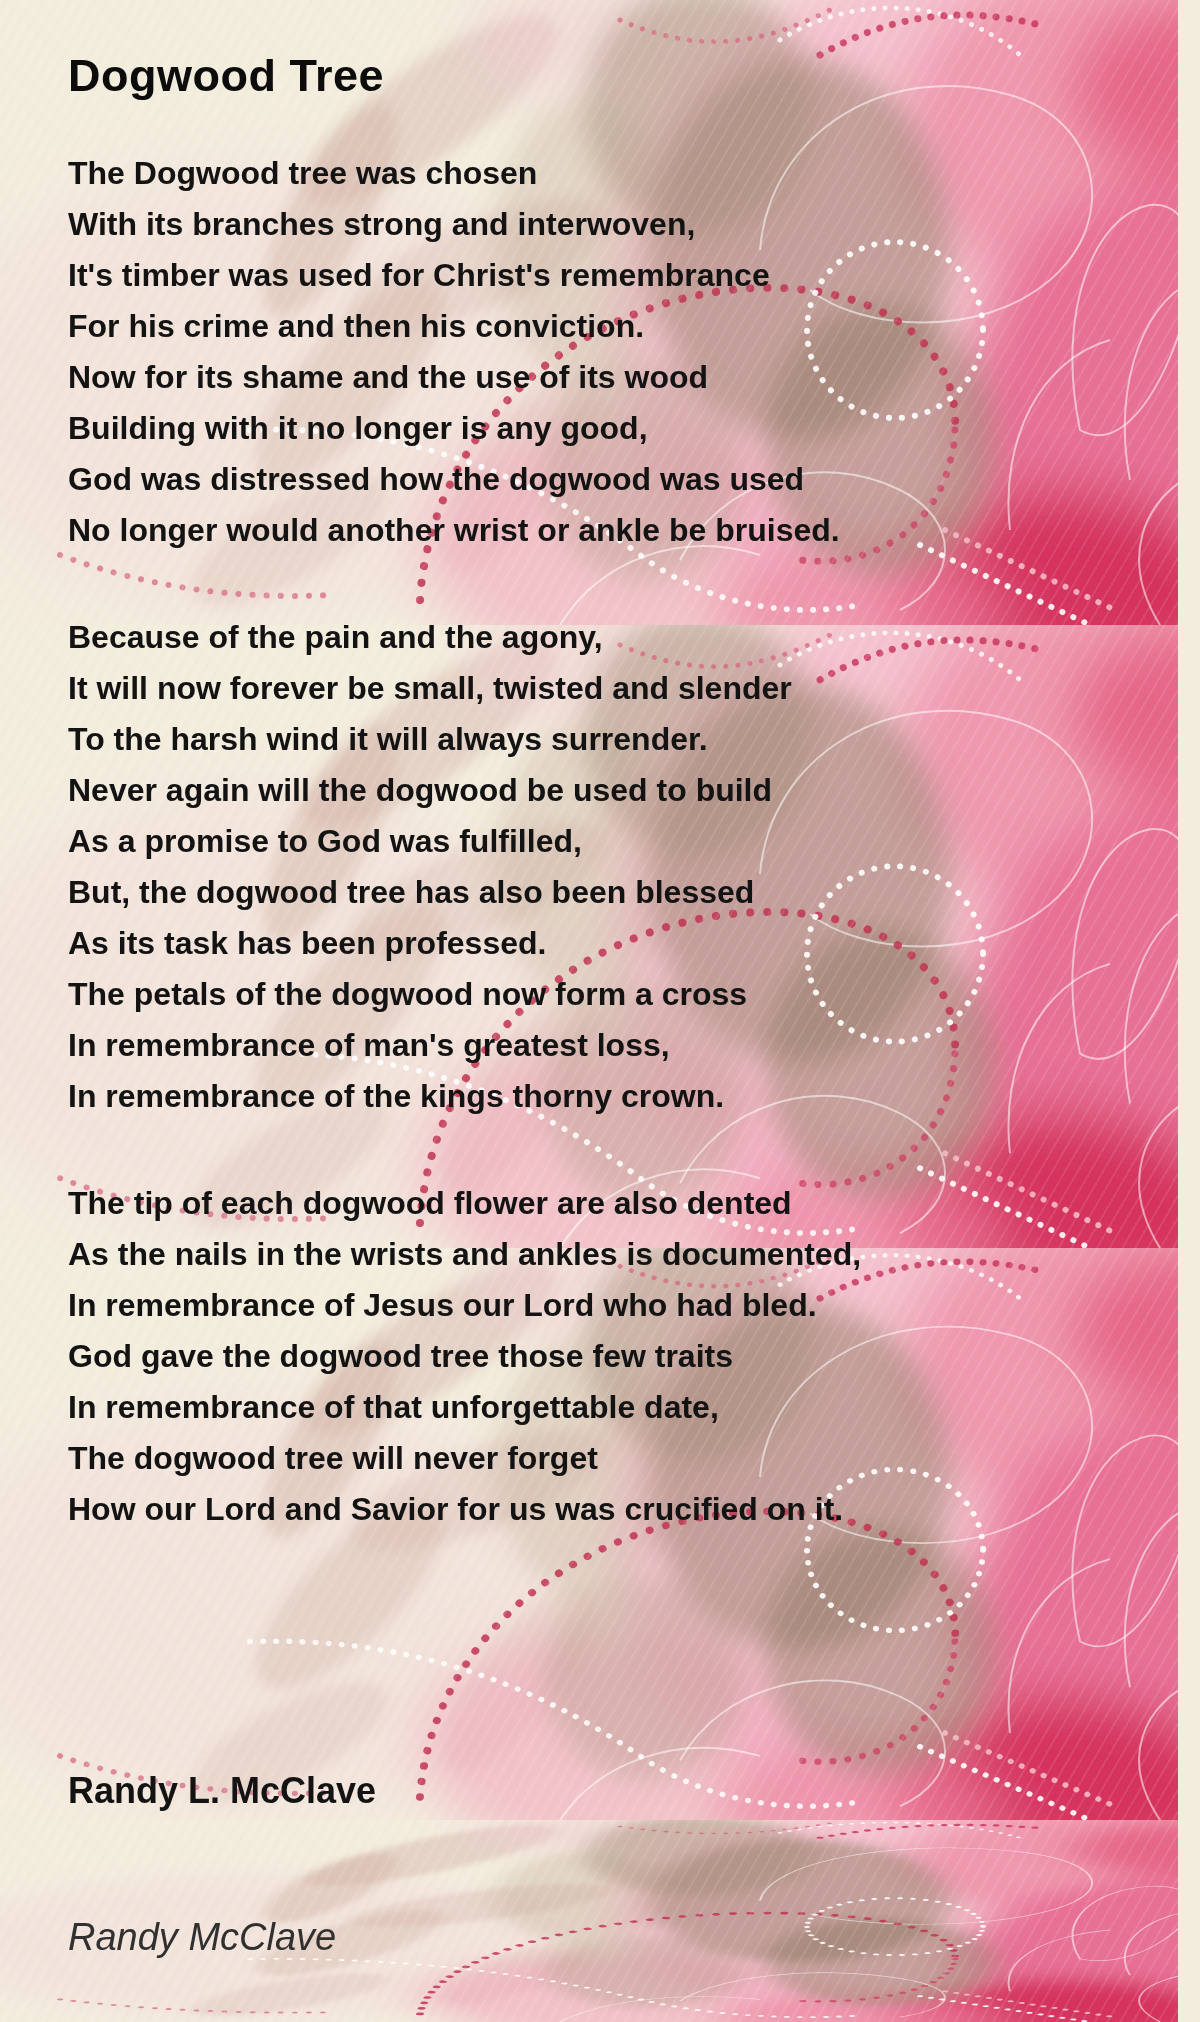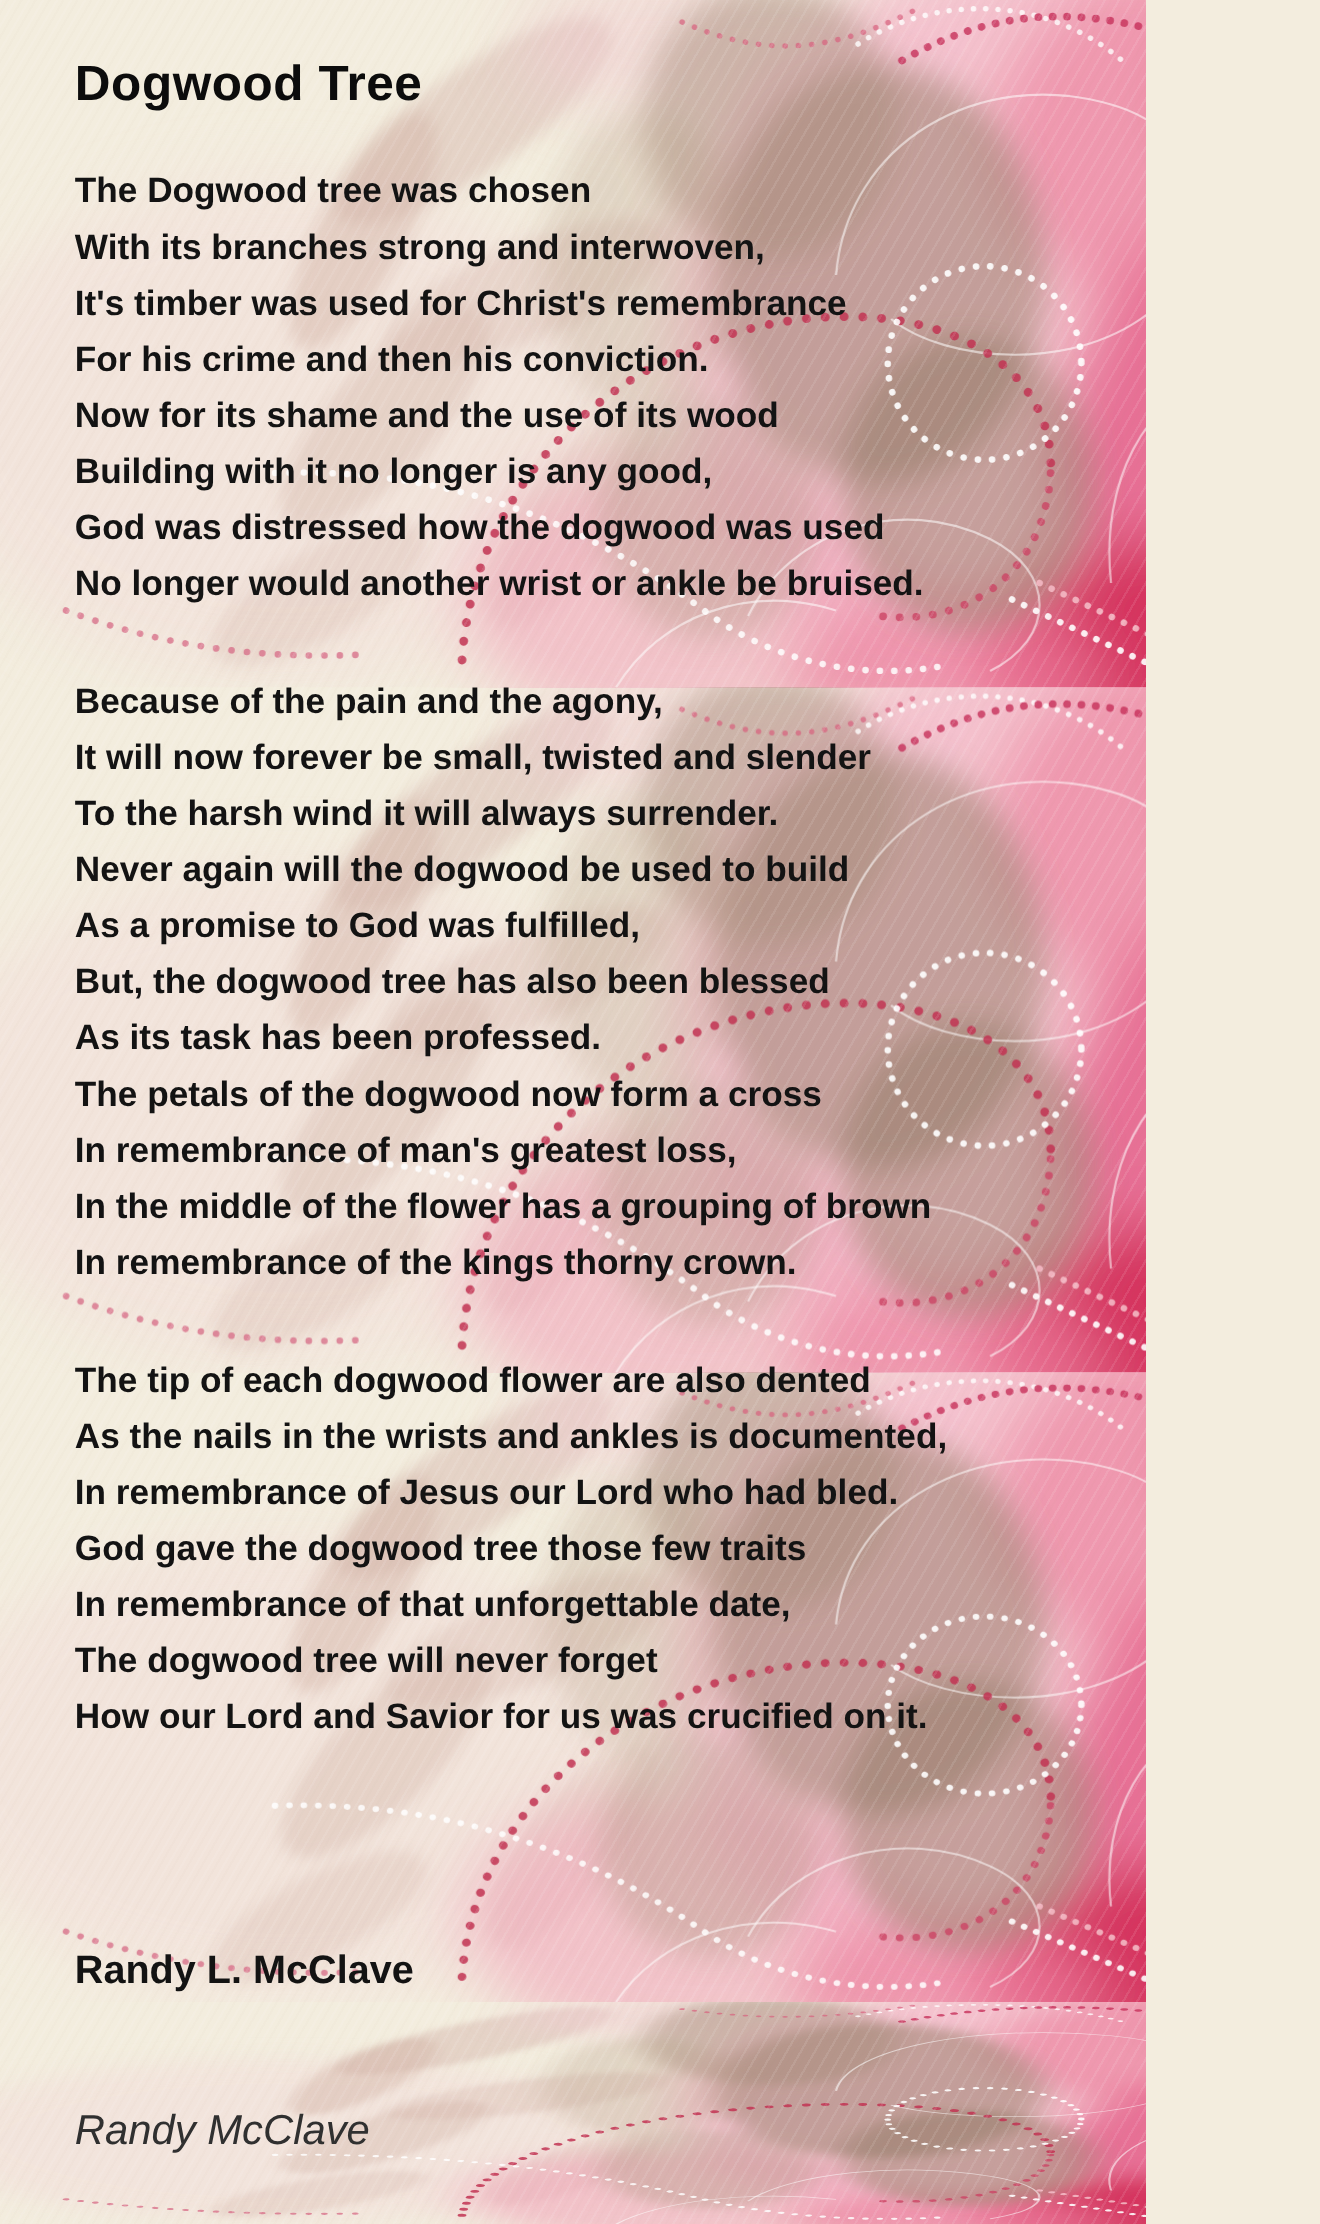--- a/index.html
+++ b/index.html
@@ -8,21 +8,21 @@
   }
   body {
     width: 1200px;
     height: 2022px;
     overflow: hidden;
     background: #f3edde;
     font-family: "Liberation Sans", sans-serif;
   }
   .page {
     position: relative;
-    width: 1041px;
+    width: 1178px;
     height: 2022px;
     overflow: hidden;
   }
   .bg, .bg svg.bg-svg {
     position: absolute;
     left: 0; top: 0;
     width: 1200px;
     height: 2022px;
   }
   .streaks {
@@ -203,21 +203,20 @@
         <div class="stanza">
           <div class="line">Because of the pain and the agony,</div>
           <div class="line">It will now forever be small, twisted and slender</div>
           <div class="line">To the harsh wind it will always surrender.</div>
           <div class="line">Never again will the dogwood be used to build</div>
           <div class="line">As a promise to God was fulfilled,</div>
           <div class="line">But, the dogwood tree has also been blessed</div>
           <div class="line">As its task has been professed.</div>
           <div class="line">The petals of the dogwood now form a cross</div>
           <div class="line">In remembrance of man's greatest loss,</div>
-          <div class="line">In the middle of the flower has a grouping of brown</div>
           <div class="line">In remembrance of the kings thorny crown.</div>
         </div>
         <div class="stanza">
           <div class="line">The tip of each dogwood flower are also dented</div>
           <div class="line">As the nails in the wrists and ankles is documented,</div>
           <div class="line">In remembrance of Jesus our Lord who had bled.</div>
           <div class="line">God gave the dogwood tree those few traits</div>
           <div class="line">In remembrance of that unforgettable date,</div>
           <div class="line">The dogwood tree will never forget</div>
           <div class="line">How our Lord and Savior for us was crucified on it.</div>

